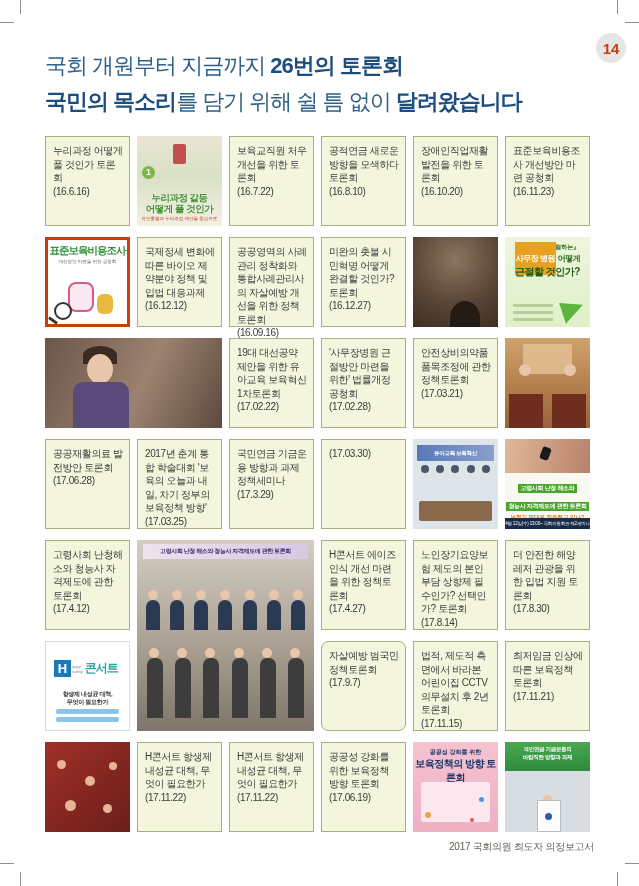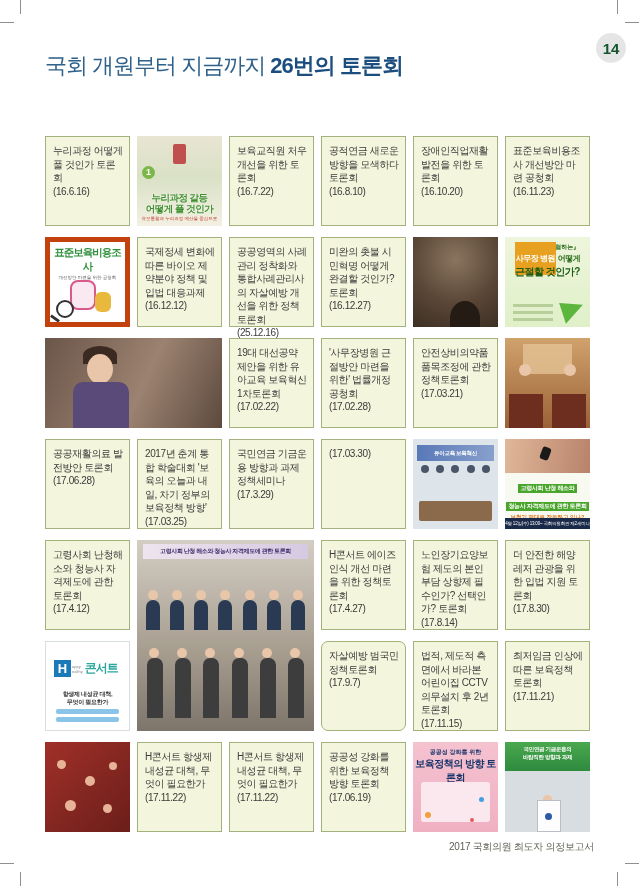--- a/index.html
+++ b/index.html
@@ -2,21 +2,21 @@
 <html><head>
 <meta charset="utf-8">
 <style>
   html,body{margin:0;padding:0;background:#fff;}
   .page{position:relative;width:639px;height:886px;background:#ffffff;overflow:hidden;
         font-family:"Liberation Sans","DejaVu Sans",sans-serif;}
   .crop{position:absolute;background:#8f8f8f;}
 
   
   .pagenum{position:absolute;left:596px;top:33px;width:30px;height:30px;border-radius:50%;
-           background:#e5e5e5;color:#14532d;font-weight:bold;font-size:15px;
+           background:#e5e5e5;color:#c2410c;font-weight:bold;font-size:15px;
            display:flex;align-items:center;justify-content:center;}
 
   
   .title{position:absolute;left:45px;top:48px;font-size:22px;line-height:36px;
          letter-spacing:-1px;color:#2f618a;white-space:nowrap;}
   .title b{color:#1b4e7e;}
 
   
   .grid{position:absolute;left:45px;top:136px;width:545px;height:696px;display:grid;
         grid-template-columns:repeat(6,85px);grid-template-rows:repeat(7,90px);
@@ -31,21 +31,21 @@
   .p-nuri{background:linear-gradient(180deg,#e9e5d3 0%,#d9e1c5 45%,#f3f0e3 100%);text-align:center;}
   .p-nuri .pot{width:13px;height:20px;background:#c0504d;border-radius:2px;margin:8px auto 0;}
   .p-nuri .badge{position:absolute;left:5px;top:30px;width:13px;height:13px;border-radius:50%;
                  background:#7ab648;color:#fff;font-size:9px;font-weight:bold;line-height:13px;}
   .p-nuri .l{font-weight:bold;color:#3f8f2e;font-size:9.5px;line-height:11px;
              text-shadow:0 0 2px #fff;letter-spacing:-0.5px;}
   .p-nuri .s{color:#c0392b;font-size:4.5px;margin-top:2px;}
   .p-nuri .txt{position:absolute;left:0;right:0;bottom:5px;}
 
   
-  .p-cost{background:#fff;border:5px solid #c2410c;text-align:center;}
+  .p-cost{background:#fff;border:3px solid #c2410c;text-align:center;}
   .p-cost .t{color:#2f8f3c;font-weight:bold;font-size:10.5px;letter-spacing:-1px;margin-top:4px;}
   .p-cost .s{color:#666;font-size:4.5px;margin-top:1px;}
   .p-cost .bagP{position:absolute;left:20px;bottom:12px;width:22px;height:26px;border-radius:8px;
                 border:2px solid #d85a8a;background:#fbe9f1;}
   .p-cost .bagY{position:absolute;right:14px;bottom:10px;width:16px;height:20px;border-radius:6px;
                 background:#e8b93c;}
   .p-cost .lens{position:absolute;left:6px;bottom:4px;width:14px;height:14px;border-radius:50%;
                 border:2px solid #333;}
   .p-cost .handle{position:absolute;left:0px;bottom:2px;width:10px;height:3px;background:#333;
                   transform:rotate(35deg);}
@@ -170,20 +170,21 @@
   <div class="crop" style="left:0;top:863px;width:14px;height:1px;"></div>
   <div class="crop" style="left:617px;top:872px;width:1px;height:14px;"></div>
   <div class="crop" style="left:625px;top:863px;width:14px;height:1px;"></div>
 
   <div class="pagenum">
     <span>14</span>
   </div>
 
   <div class="title">
     <div><span>국회 개원부터 지금까지 </span><b>26번의 토론회</b></div>
+    <div><b>국민의 목소리</b><span>를 담기 위해 쉴 틈 없이 </span><b>달려왔습니다</b></div>
   </div>
 
   <div class="grid">
 
     <div class="tcell" style="grid-row:1;grid-column:1;">
       <span>누리과정 어떻게 풀 것인가 토론회</span>
       <span class="date">(16.6.16)</span>
     </div>
     <div class="pcell p-nuri" style="grid-row:1;grid-column:2;">
       <div class="pot"></div>
@@ -218,21 +219,21 @@
       <div class="bagY"></div>
       <div class="lens"></div>
       <div class="handle"></div>
     </div>
     <div class="tcell" style="grid-row:2;grid-column:2;">
       <span>국제정세 변화에 따른 바이오 제약분야 정책 및 입법 대응과제</span>
       <span class="date">(16.12.12)</span>
     </div>
     <div class="tcell" style="grid-row:2;grid-column:3;">
       <span>공공영역의 사례관리 정착화와 통합사례관리사의 자살예방 개선을 위한 정책토론회</span>
-      <span class="date">(25.12.16)</span>
+      <span class="date">(16.09.16)</span>
     </div>
     <div class="tcell" style="grid-row:2;grid-column:4;">
       <span>미완의 촛불 시민혁명 어떻게 완결할 것인가? 토론회</span>
       <span class="date">(16.12.27)</span>
     </div>
     <div class="pcell p-aud" style="grid-row:2;grid-column:5;">
       <div class="head"></div>
     </div>
     <div class="pcell p-sam" style="grid-row:2;grid-column:6;">
       <div class="l1">『국민 건강 위협하는』</div>

